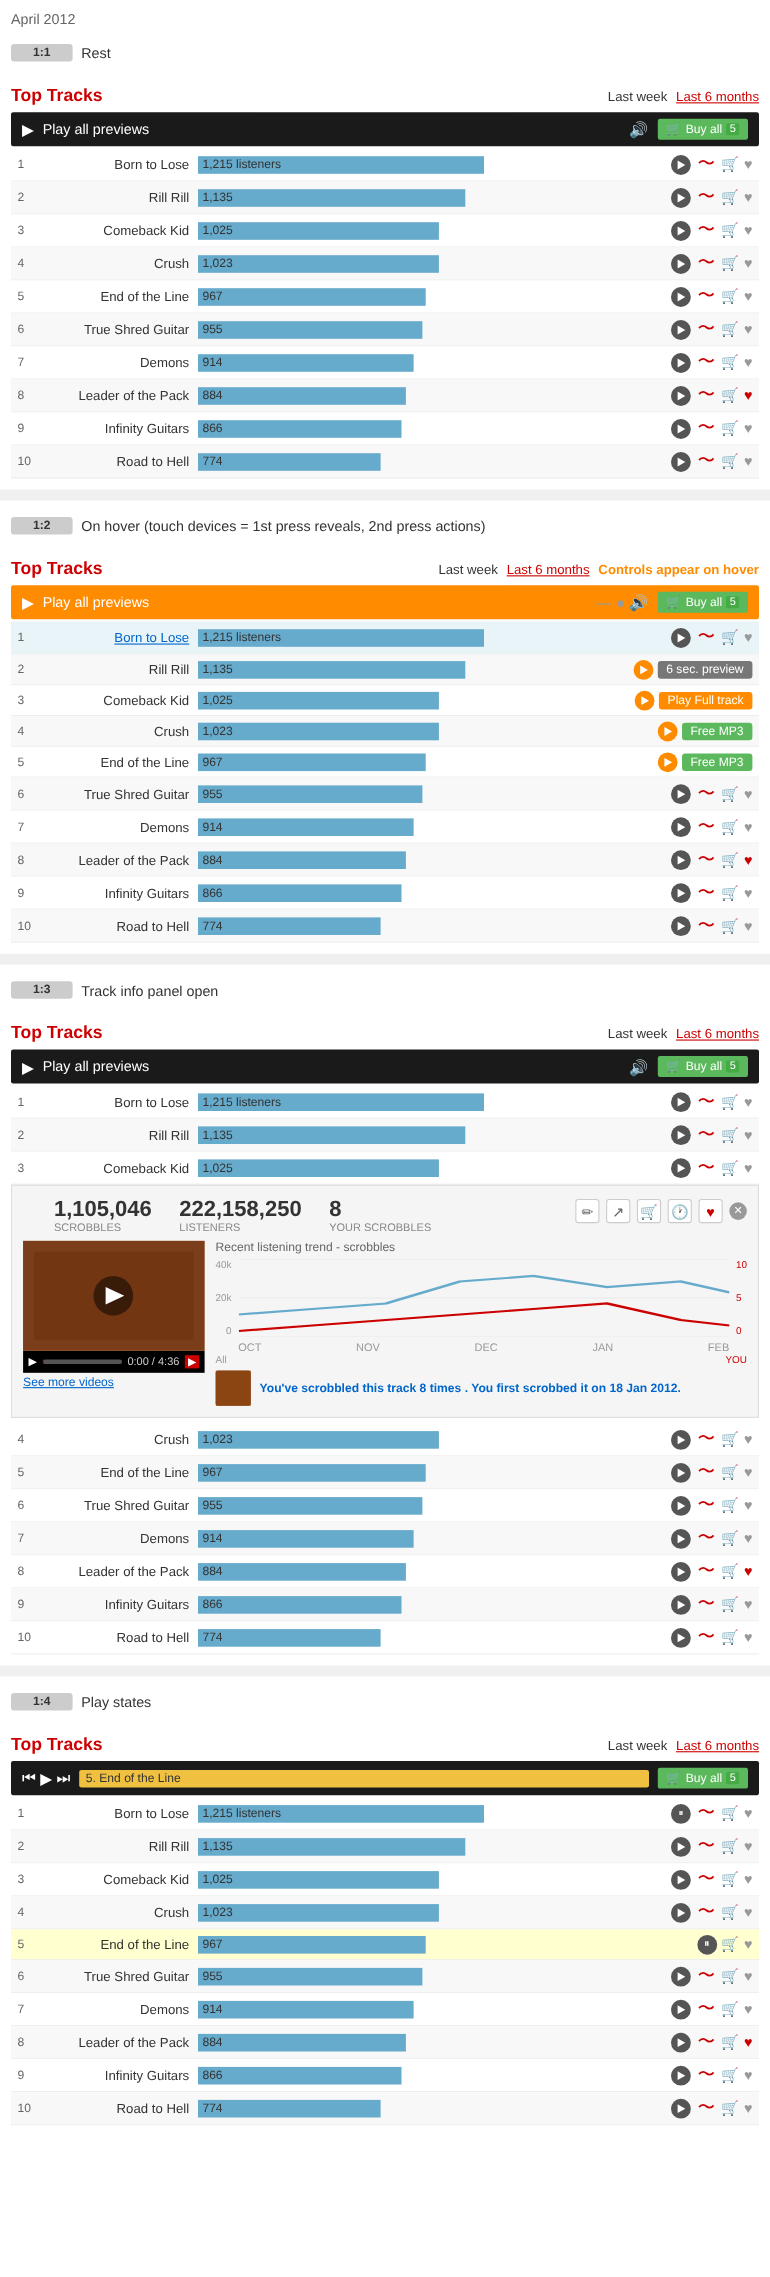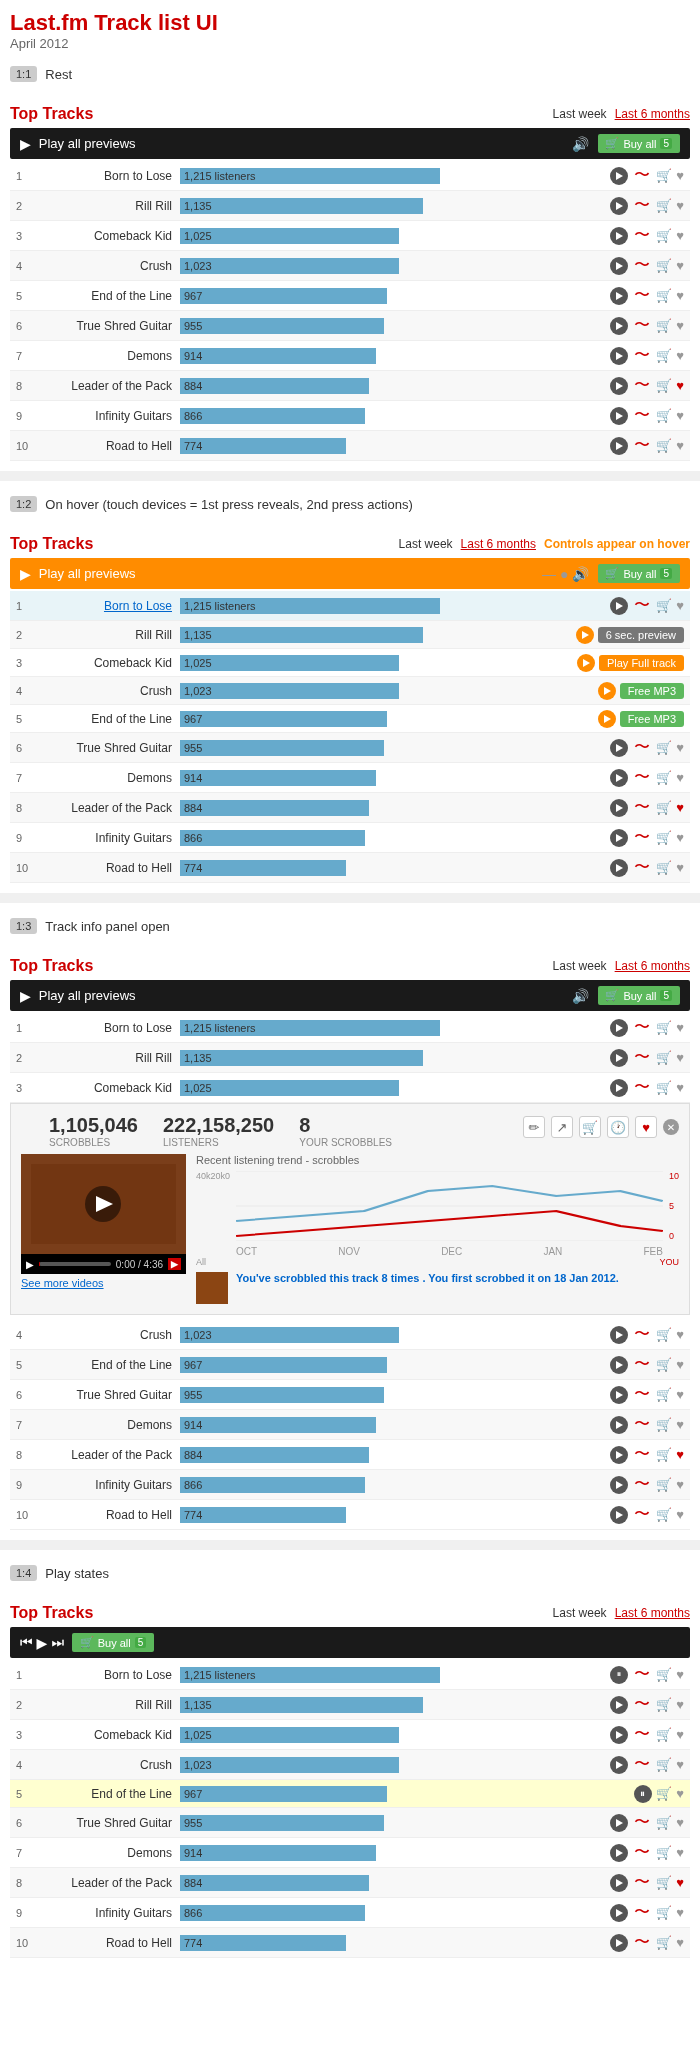--- a/index.html
+++ b/index.html
@@ -3,21 +3,21 @@
   <meta charset="utf-8">
   <style>
     * { box-sizing: border-box; margin: 0; padding: 0; }
     body { font-family: Arial, sans-serif; font-size: 12px; background: #fff; width: 700px; }
     
     .page-header { padding: 10px 10px 5px; }
     .page-title { font-size: 22px; font-weight: bold; color: #c00; }
     .page-subtitle { font-size: 13px; color: #666; }
     
     .section { padding: 10px; margin-bottom: 5px; }
-    .section-label { display: inline-block; background: #ccc; color: #333; font-size: 11px; font-weight: normal; padding: 2px 6px; border-radius: 3px; margin-right: 8px; }
+    .section-label { display: inline-block; background: #ccc; color: #333; font-size: 11px; font-weight: bold; padding: 2px 20px; border-radius: 3px; margin-right: 8px; }
     .section-title-row { display: flex; align-items: center; margin-bottom: 8px; }
     .section-desc { font-size: 13px; color: #333; }
     
     .top-tracks-container { margin: 0 10px 10px; }
     .top-tracks-header { display: flex; align-items: center; justify-content: space-between; margin-bottom: 5px; }
     .top-tracks-title { font-size: 16px; font-weight: bold; color: #c00; }
     .time-filters { display: flex; gap: 8px; font-size: 12px; }
     .time-filter { color: #333; text-decoration: none; cursor: pointer; }
     .time-filter.active { color: #c00; text-decoration: underline; }
     
@@ -78,31 +78,30 @@
     
     .play-bar-player { background: #1a1a1a; color: #fff; display: flex; align-items: center; padding: 6px 10px; margin-bottom: 2px; border-radius: 2px; gap: 8px; }
     .player-controls { display: flex; gap: 4px; align-items: center; }
     .player-btn { color: #fff; background: none; border: none; cursor: pointer; font-size: 14px; }
     .now-playing { background: #f0c040; color: #333; padding: 2px 6px; font-size: 11px; border-radius: 2px; flex: 1; }
     
     .divider-section { height: 10px; background: #f0f0f0; margin: 5px 0; }
     
     .chart-svg { width: 100%; height: 70px; }
     
-    .scrobbles-area { display: flex; align-items: flex-start; gap: 8px; }
+    .scrobbles-area { display: flex; align-items: center; gap: 8px; }
     .scrobbles-img { width: 32px; height: 32px; background: #8b4513; border-radius: 2px; flex-shrink: 0; }
 
     .info-stats-row { display: flex; align-items: center; justify-content: space-between; margin-bottom: 6px; margin-left: 28px; }
     .info-stats-left { display: flex; gap: 25px; }
   </style>
 </head>
 <body>
 
 <div class="page-header">
-  <div class="page-title">Last.fm Track list UI</div>
   <div class="page-subtitle">April 2012</div>
 </div>
 
 <div class="section">
   <div class="section-title-row">
     <span class="section-label">1:1</span>
     <span class="section-desc">Rest</span>
   </div>
 </div>
 
@@ -617,21 +616,21 @@
             <div style="width:2%;background:#c00;height:4px;border-radius:2px;"></div>
           </div>
           <span class="video-time">0:00 / 4:36</span>
           <span class="yt-logo">▶</span>
         </div>
         <div class="see-more-videos">See more videos</div>
       </div>
       <div class="track-chart">
         <div class="chart-title">Recent listening trend - scrobbles</div>
         <div style="display:flex; gap:4px;">
-          <div style="display:flex;flex-direction:row;justify-content:space-between;font-size:9px;color:#999;height:70px;text-align:right;padding-right:2px;">
+          <div style="display:flex;flex-direction:column;justify-content:space-between;font-size:9px;color:#999;height:70px;text-align:right;padding-right:2px;">
             <span>40k</span>
             <span>20k</span>
             <span>0</span>
           </div>
           <div style="position:relative;flex:1;">
             <svg class="chart-svg" viewBox="0 0 200 70" preserveAspectRatio="none">
 
               <line x1="0" y1="0" x2="200" y2="0" stroke="#ddd" stroke-width="0.5"></line>
               <line x1="0" y1="35" x2="200" y2="35" stroke="#ddd" stroke-width="0.5"></line>
               <line x1="0" y1="70" x2="200" y2="70" stroke="#ddd" stroke-width="0.5"></line>
@@ -814,20 +813,21 @@
       <span class="time-filter active">Last 6 months</span>
     </div>
   </div>
 
   <div class="play-bar-player">
     <div class="player-controls">
       <button class="player-btn">⏮</button>
       <button class="player-btn">▶</button>
       <button class="player-btn">⏭</button>
     </div>
+    <div class="now-playing">5. End of the Line</div>
     <button class="buy-all-btn">
       <span>🛒</span>
       <span>Buy all</span>
       <span style="background:#4a4;border-radius:2px;padding:0 3px;font-size:10px;">5</span>
     </button>
   </div>
 
   <div id="tracks-section-4">
       <div class="track-row">
         <span class="track-num">1</span>

